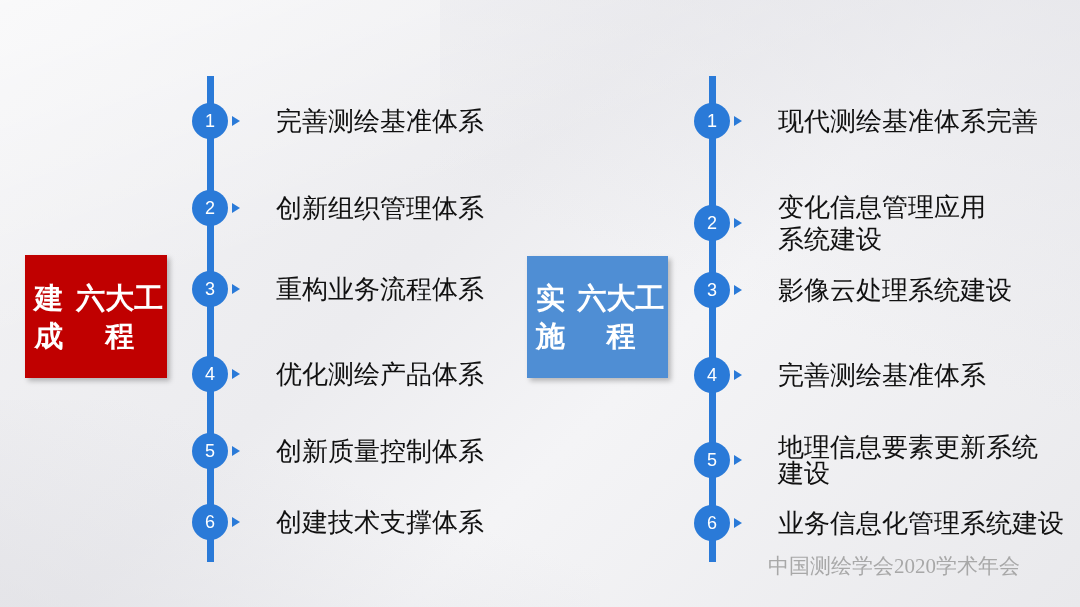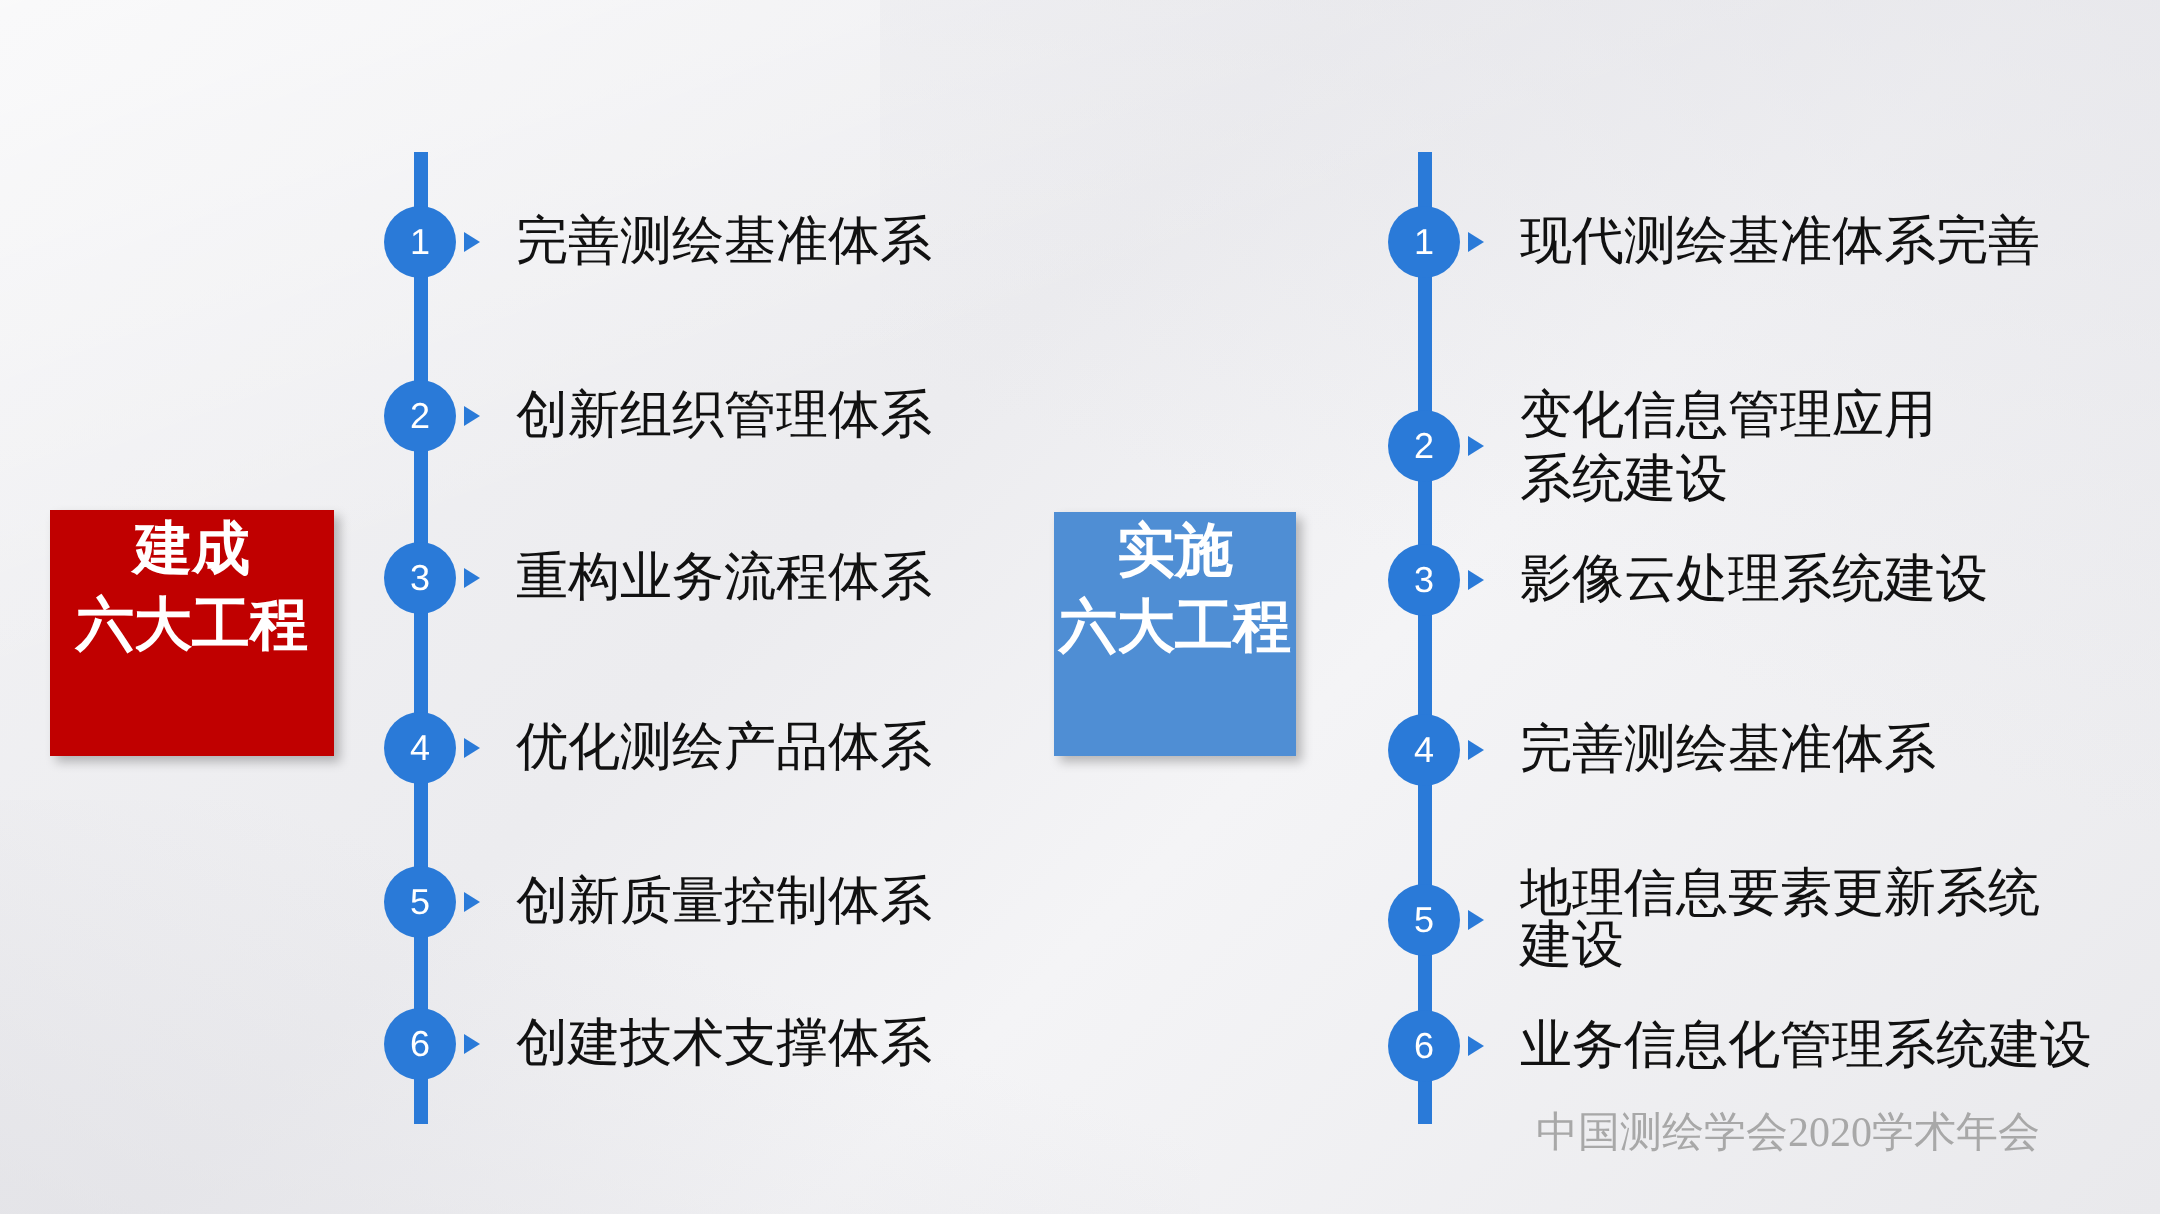--- a/index.html
+++ b/index.html
@@ -11,42 +11,42 @@
   .facet { position:absolute; pointer-events:none; }
   .f1 { left:0; top:0; width:1080px; height:607px;
         background: linear-gradient(160deg, rgba(255,255,255,0.55) 0%, rgba(255,255,255,0) 35%); }
   .f2 { left:440px; top:0; width:640px; height:607px;
         background: linear-gradient(200deg, rgba(225,225,230,0.6) 0%, rgba(255,255,255,0) 50%); }
   .f3 { left:0; top:400px; width:600px; height:207px;
         background: linear-gradient(20deg, rgba(220,220,225,0.5) 0%, rgba(255,255,255,0) 60%); }
 
   .title-box {
     position:absolute; color:#fff; font-weight:bold; font-size:29px; line-height:38px;
-    display:flex; flex-direction:column; align-items:center; justify-content:flex-start; text-align:center;
+    display:flex; flex-direction:row; align-items:center; justify-content:flex-start; text-align:center;
     box-shadow: 3px 3px 5px rgba(0,0,0,0.25);
   }
   .box-red { left:25px; top:255px; width:142px; height:123px; background:#c00000; }
-  .box-blue { left:527px; top:256px; width:121px; height:122px; background:#4f8ed4; }
+  .box-blue { left:527px; top:256px; width:141px; height:122px; background:#4f8ed4; }
 
   .vline { position:absolute; width:7px; background:#2a7ad8; }
   .vline.left { left:207px; top:76px; height:486px; }
   .vline.right { left:709px; top:76px; height:486px; }
 
   .step { position:absolute; display:flex; align-items:center; }
   .circle {
     width:36px; height:36px; border-radius:50%; background:#2a7ad8; color:#fff;
     font-size:18px; display:flex; align-items:center; justify-content:center;
     font-family:"Liberation Sans", sans-serif;
   }
   .arrow {
     width:0; height:0; margin-left:4px;
     border-top:5px solid transparent; border-bottom:5px solid transparent; border-left:8px solid #2a7ad8;
   }
   .label {
-    margin-left:18px; color:#111; font-size:26px; line-height:32px; white-space:nowrap;
+    margin-left:36px; color:#111; font-size:26px; line-height:32px; white-space:nowrap;
   }
   .footer {
     position:absolute; left:768px; top:552px; color:#a8a8a8; font-size:21px;
     font-family:Liberation Serif, serif;
   }
 </style>
 </head>
 <body>
 
 <div class="facet f1"></div>

